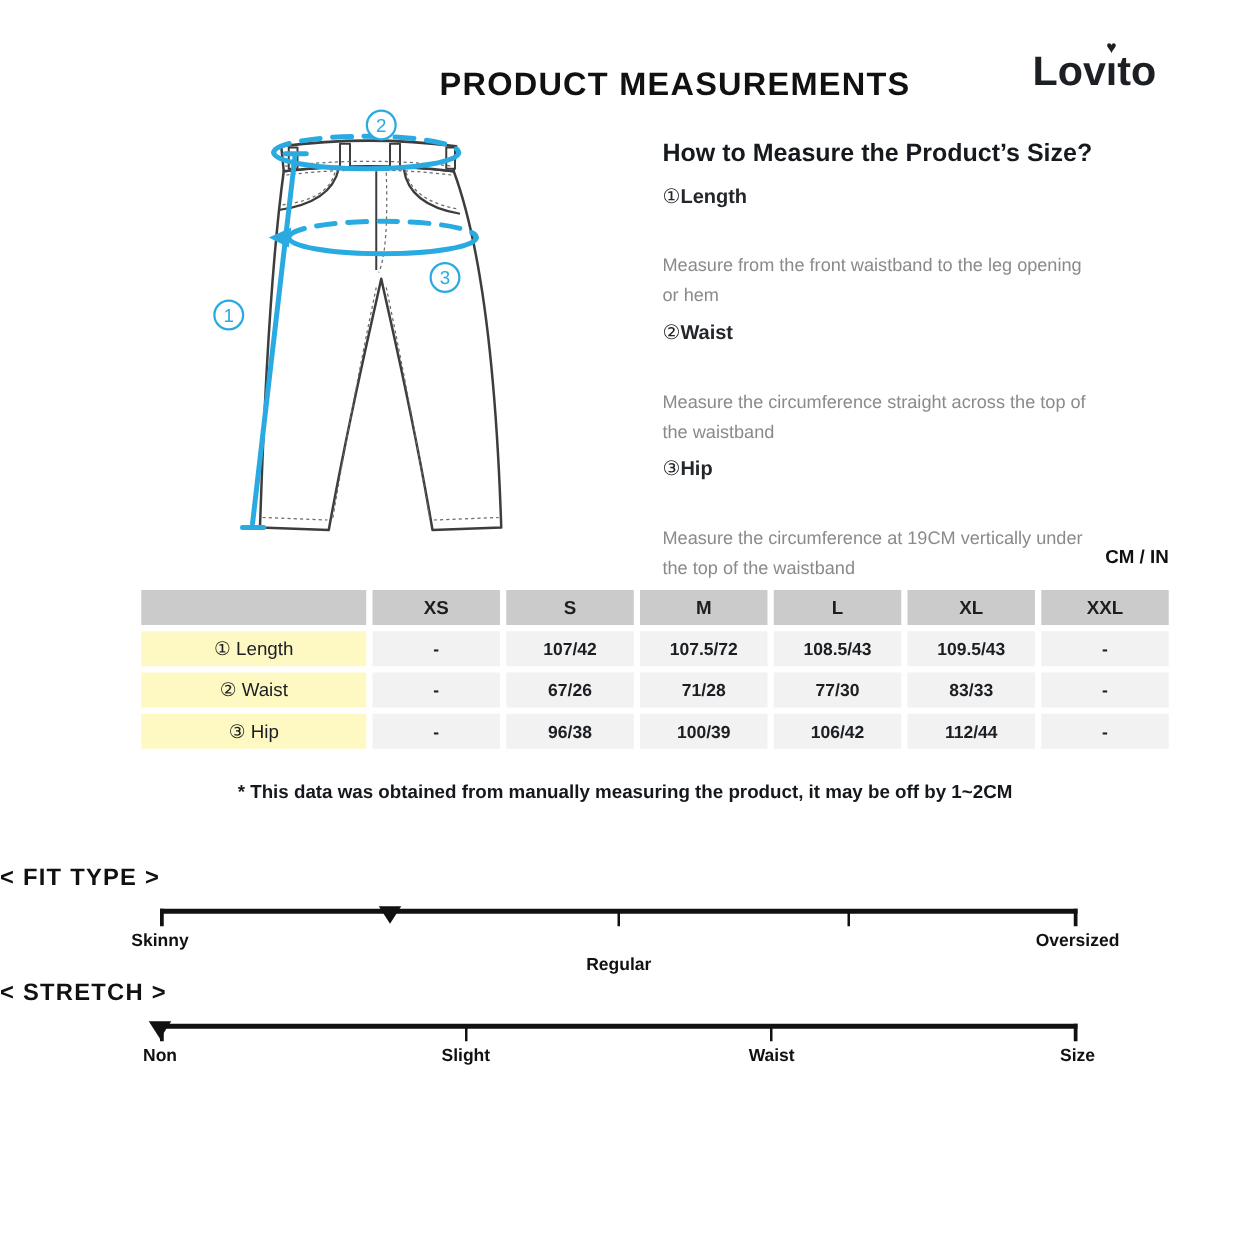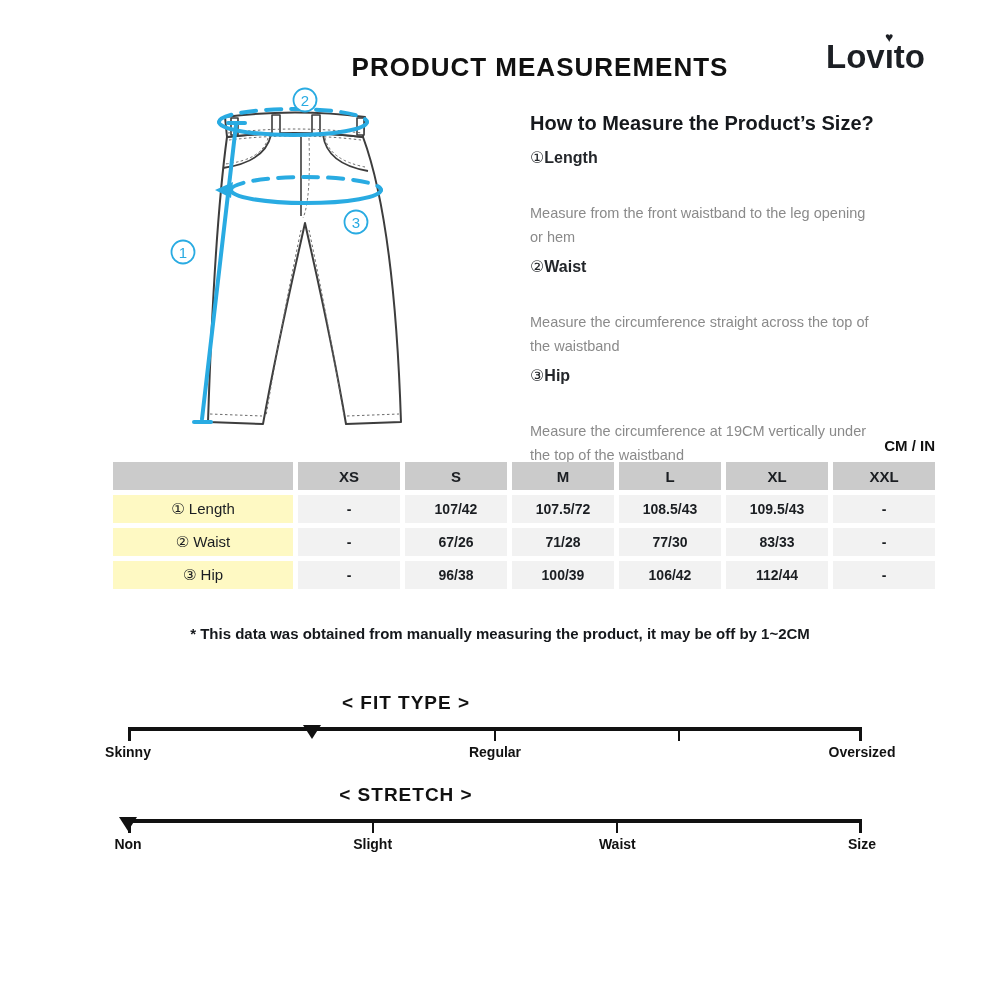--- a/index.html
+++ b/index.html
@@ -35,41 +35,41 @@
   
   .howto { position:absolute; left:530px; top:112px; width:365px; }
   .howto-heading { font-size:20px; font-weight:bold; color:#16191d; margin-bottom:10px; }
   .howto-item-label { font-size:16px; font-weight:bold; color:#23262a; margin-top:5px; line-height:26px; }
   .howto-item-label .circ-num { font-weight:400; font-size:16px; }
   .howto-item-desc { font-size:14.5px; color:#8a8a8a; line-height:24px; width:350px;margin-top:30px; }
 
   
   .units-label { position:absolute; top:437px; right:65px; font-size:15px; font-weight:bold; color:#111; }
   .size-table {
-    position:absolute; left:65px; top:462px; width:870px;
+    position:absolute; left:65px; top:472px; width:870px;
     display:grid; grid-template-columns:180px repeat(6,1fr);
     grid-auto-rows:28px; gap:5px 5px;padding-left:48px;
   }
   .size-table .cell {
     display:flex; align-items:center; justify-content:center;
     font-size:15px; color:#1b1e22;
   }
   .size-table .head  { background:#cbcbcb; font-weight:bold; }
   .size-table .rowlabel { background:#fef9c3; font-weight:400; font-size:15px; }
   .size-table .value { background:#f2f2f2; font-weight:bold; font-size:14px; }
 
   
   .note {
     position:absolute; top:625px; left:0; width:1000px; text-align:center;
     font-size:15px; font-weight:bold; color:#15181c;
   }
 
   
   .scale-heading {
-    position:absolute; left:0; width:812px; text-align:center;
+    position:absolute; left:0; width:812px; text-align:left;
     font-size:19px; font-weight:bold; letter-spacing:1px; color:#111;
   }
   .scale-line { position:absolute; left:128px; width:734px; height:14px; }
   .scale-bar  { position:absolute; top:0; left:0; width:100%; height:4px; background:#111; }
   .scale-endcap { position:absolute; top:0; width:3px; height:14px; background:#111; }
   .scale-tick   { position:absolute; top:3px; width:2px; height:11px; background:#111; transform:translateX(-50%); }
   .scale-marker {
     position:absolute; top:-2px; width:0; height:0; transform:translateX(-50%);
     border-left:9px solid transparent; border-right:9px solid transparent;
     border-top:14px solid #111;
@@ -198,21 +198,21 @@
   <div class="scale-line" style="top:727px;">
     <div class="scale-bar"></div>
     <div class="scale-endcap" style="left:0;"></div>
     <div class="scale-endcap" style="right:0;"></div>
     <div class="scale-tick" style="left:50%;"></div>
     <div class="scale-tick" style="left:75%;"></div>
     <div class="scale-marker" style="left:25%;"></div>
   </div>
   <div class="scale-labels" style="top:744px;">
     <span class="scale-label" style="left:0%;">Skinny</span>
-    <span class="scale-label" style="left:50%;">Regular</span>
+    <span class="scale-label" style="left:50%;margin-top:19px;">Regular</span>
     <span class="scale-label" style="left:100%;">Oversized</span>
   </div>
 
   <div class="scale-heading" style="top:784px;">&lt; STRETCH &gt;</div>
   <div class="scale-line" style="top:819px;">
     <div class="scale-bar"></div>
     <div class="scale-endcap" style="left:0;"></div>
     <div class="scale-endcap" style="right:0;"></div>
     <div class="scale-tick" style="left:33.33%;"></div>
     <div class="scale-tick" style="left:66.67%;"></div>

